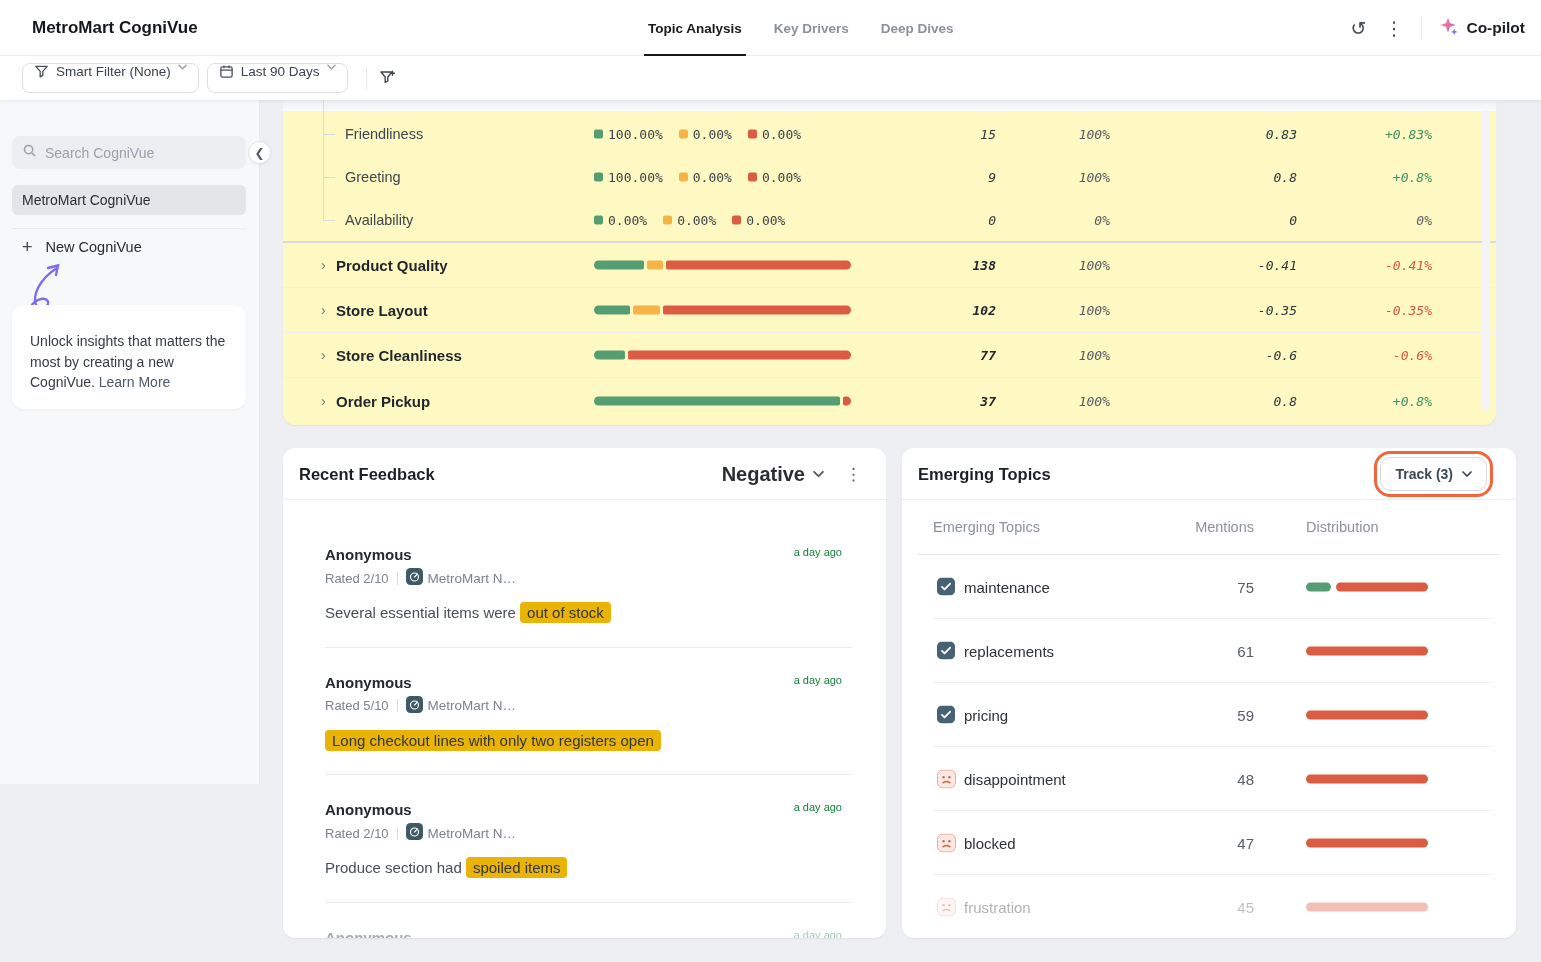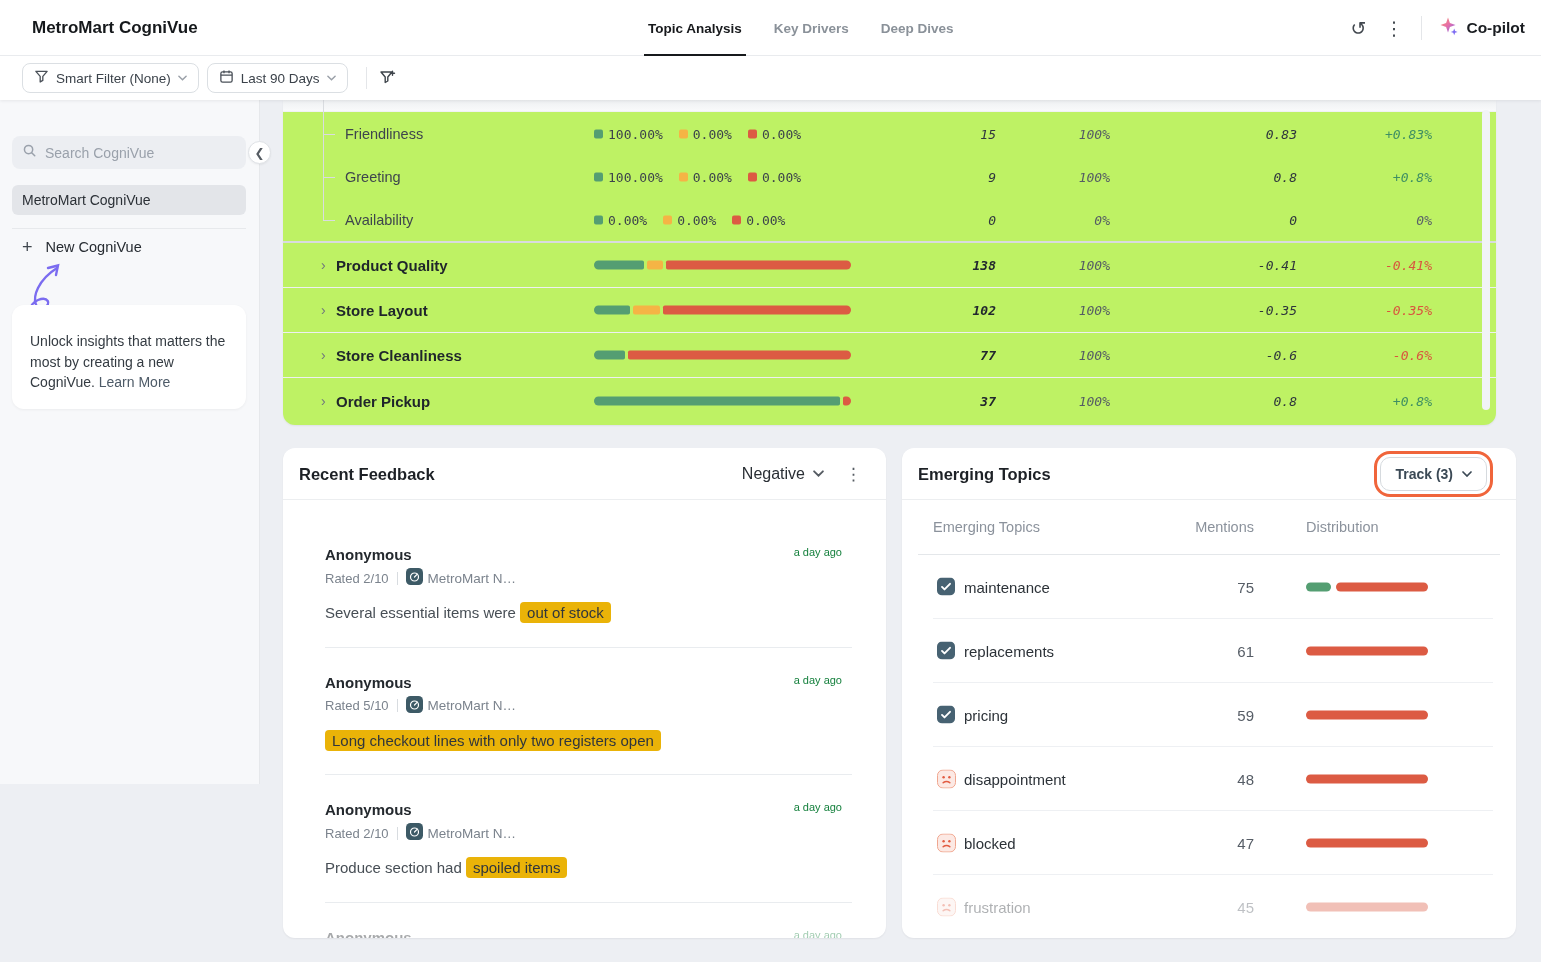--- a/index.html
+++ b/index.html
@@ -16,21 +16,21 @@
   .tab.active { color:#17191c; font-weight:700; }
   .tab.active::after { content:""; position:absolute; left:-4px; right:-4px; bottom:0; height:2.5px; background:#17191c; }
   .hdr-right { position:absolute; right:16px; top:0; height:56px; display:flex; align-items:center; gap:18px; }
   .glyph-btn { font-size:19px; color:#42484f; line-height:1; cursor:pointer; }
   .hdr-div { width:1px; height:24px; background:#e4e6e9; }
   .copilot { display:flex; align-items:center; gap:7px; font-size:15.5px; font-weight:700; color:#1a1d21; cursor:pointer; }
 
   
   .filterbar { position:absolute; left:0; top:56px; width:1541px; height:44px; background:#fff;
     box-shadow:0 1px 3px rgba(20,26,34,.08); z-index:20; display:flex; align-items:center; padding-left:22px; }
-  .pill { display:flex; align-items:center; gap:7px; height:30px; padding:0 11px; border:1px solid #dbdfe3;
+  .pill { display:flex; align-items:flex-start; gap:7px; height:30px; padding:0 11px; border:1px solid #dbdfe3;
     border-radius:8px; background:#fff; font-size:13.5px; color:#3b424a; margin-right:8px; cursor:pointer; }
   .fb-vdiv { width:1px; height:22px; background:#e4e6e9; margin:0 12px 0 10px; }
   .iconbtn { display:flex; align-items:center; cursor:pointer; }
 
   
   .sidebar { position:absolute; left:0; top:100px; width:260px; height:684px; background:#f7f8fa;
     border-right:1px solid #e6e8eb; z-index:10; }
   .search { position:absolute; left:12px; top:36px; width:234px; height:33px; background:#eceef2;
     border-radius:8px; display:flex; align-items:center; padding:0 10px; gap:8px; }
   .search input { border:none; outline:none; background:transparent; font-size:14px; color:#3b424a;
@@ -44,21 +44,21 @@
   .side-div { position:absolute; left:12px; top:128px; width:234px; height:1px; background:#e7e9ec; }
   .new-btn { position:absolute; left:22px; top:138px; display:flex; align-items:center; gap:13px;
     font-size:14.5px; color:#262b31; font-weight:500; cursor:pointer; }
   .new-btn .plus { font-size:18px; font-weight:400; color:#3f464d; line-height:1; }
   .doodle { position:absolute; left:26px; top:160px; }
   .promo { position:absolute; left:12px; top:205px; width:234px; background:#fff; border-radius:12px;
     padding:26px 16px 16px 18px; box-shadow:0 1px 3px rgba(20,24,28,.05); font-size:14px; color:#343b42; line-height:1.48; }
   .promo .link { color:#4d5a67; cursor:pointer; }
 
   
-  .table-card { position:absolute; left:283px; top:100px; width:1213px; height:325px; background:#bef264;
+  .table-card { position:absolute; left:283px; top:100px; width:1213px; height:325px; background:#fef9c3;
     border-radius:0 0 12px 12px; box-shadow:0 1px 2px rgba(16,24,32,.06); z-index:5; }
   .strip { position:absolute; left:0; top:0; width:100%; height:12px;
     background:linear-gradient(180deg,#eef0f2,#f9fafb); border-bottom:1px solid #f0f2f4; }
   .tree-v { position:absolute; left:40px; top:0; width:1px; height:120px; background:#d9dce0; }
   .subrows { position:absolute; left:0; top:12px; width:100%; }
   .subrow { position:relative; height:43px; }
   .subrow .tick { position:absolute; left:40px; top:50%; width:12px; height:1px; background:#d9dce0; }
   .sr-label { position:absolute; left:62px; top:50%; transform:translateY(-50%); font-size:14.5px; color:#3e454d; }
   .legend { position:absolute; left:311px; top:50%; transform:translateY(-50%); display:flex; gap:16px; align-items:center; }
   .lg-pair { display:flex; align-items:center; gap:5px; }
@@ -88,21 +88,21 @@
 
   
   .card { position:absolute; top:448px; height:490px; background:#fff; border-radius:12px;
     box-shadow:0 1px 2px rgba(16,24,32,.06); overflow:hidden; }
   .fb-card { left:283px; width:603px; }
   .et-card { left:902px; width:614px; }
   .card-head { position:relative; height:52px; border-bottom:1px solid #eceef0; }
   .card-title { position:absolute; left:16px; top:50%; transform:translateY(-50%); font-size:16.5px; font-weight:700; color:#1d2126; }
 
   .neg-dd { position:absolute; right:62px; top:50%; transform:translateY(-50%); display:flex; align-items:center;
-    gap:8px; font-size:16px; font-weight:400; color:#2a2f35; cursor:pointer; }
+    gap:8px; font-size:20px; font-weight:700; color:#2a2f35; cursor:pointer; }
   .kebab { position:absolute; right:24px; top:50%; transform:translateY(-50%); font-size:17px; color:#565c63; cursor:pointer; }
 
   .fb-list { position:absolute; left:0; top:52px; right:0; bottom:0; padding-top:20px; overflow:hidden; }
   .fb-item { position:relative; margin:0 34px 0 42px; padding:26px 0 22px; border-bottom:1px solid #e9ecef; }
   .fb-item:last-child { border-bottom:none; }
   .fb-item.faded { opacity:.4; }
   .fb-author { font-size:15px; font-weight:600; color:#24292e; }
   .fb-meta { margin-top:5px; display:flex; align-items:center; gap:8px; }
   .fb-rating { font-size:13px; color:#7b838d; }
   .meta-vdiv { width:1px; height:13px; background:#d8dce0; }

